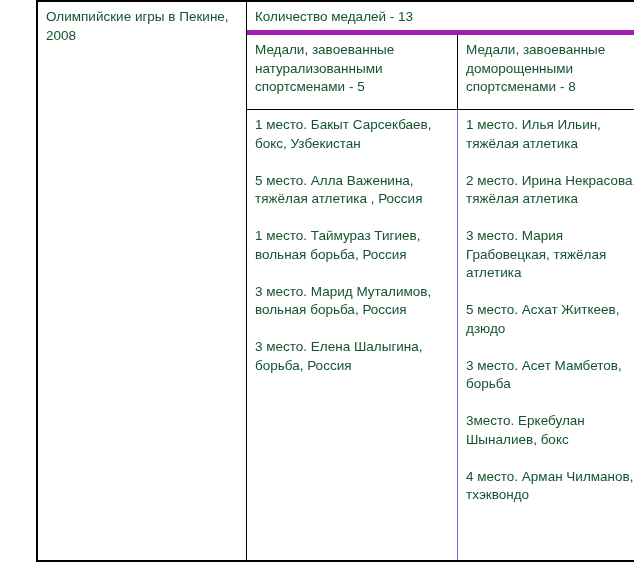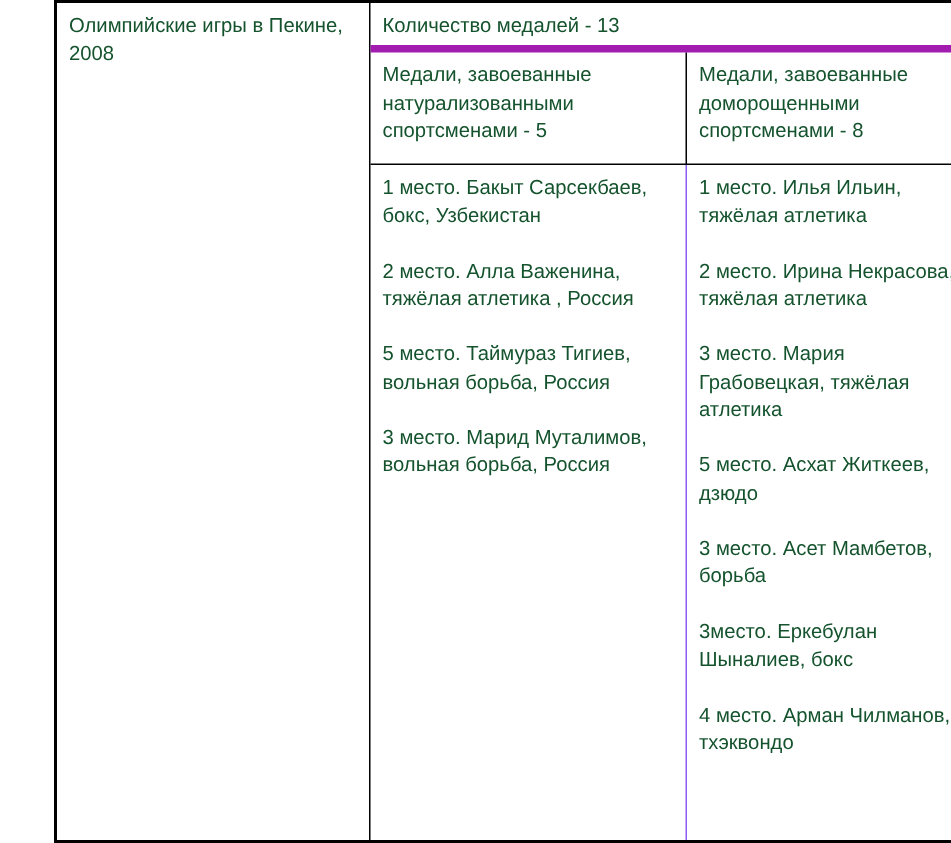--- a/index.html
+++ b/index.html
@@ -92,26 +92,28 @@
     <div class="cell cell-hdr-homegrown">
       <p>Медали, завоеванные
 доморощенными
 спортсменами - 8</p>
     </div>
 
     <div class="cell cell-list-naturalized">
 
     <p class="entry">1 место. Бакыт Сарсекбаев,
 бокс, Узбекистан</p>
-        <p class="entry">2 место. Алла Важенина,
+        <p class="entry">5 место. Алла Важенина,
 тяжёлая атлетика , Россия</p>
-        <p class="entry">5 место. Таймураз Тигиев,
+        <p class="entry">1 место. Таймураз Тигиев,
 вольная борьба, Россия</p>
         <p class="entry">3 место. Марид Муталимов,
 вольная борьба, Россия</p>
+        <p class="entry">3 место. Елена Шалыгина,
+борьба, Россия</p>
       </div>
 
     <div class="cell cell-list-homegrown">
 
     <p class="entry">1 место. Илья Ильин,
 тяжёлая атлетика</p>
         <p class="entry">2 место. Ирина Некрасова,
 тяжёлая атлетика</p>
         <p class="entry">3 место. Мария
 Грабовецкая, тяжёлая

